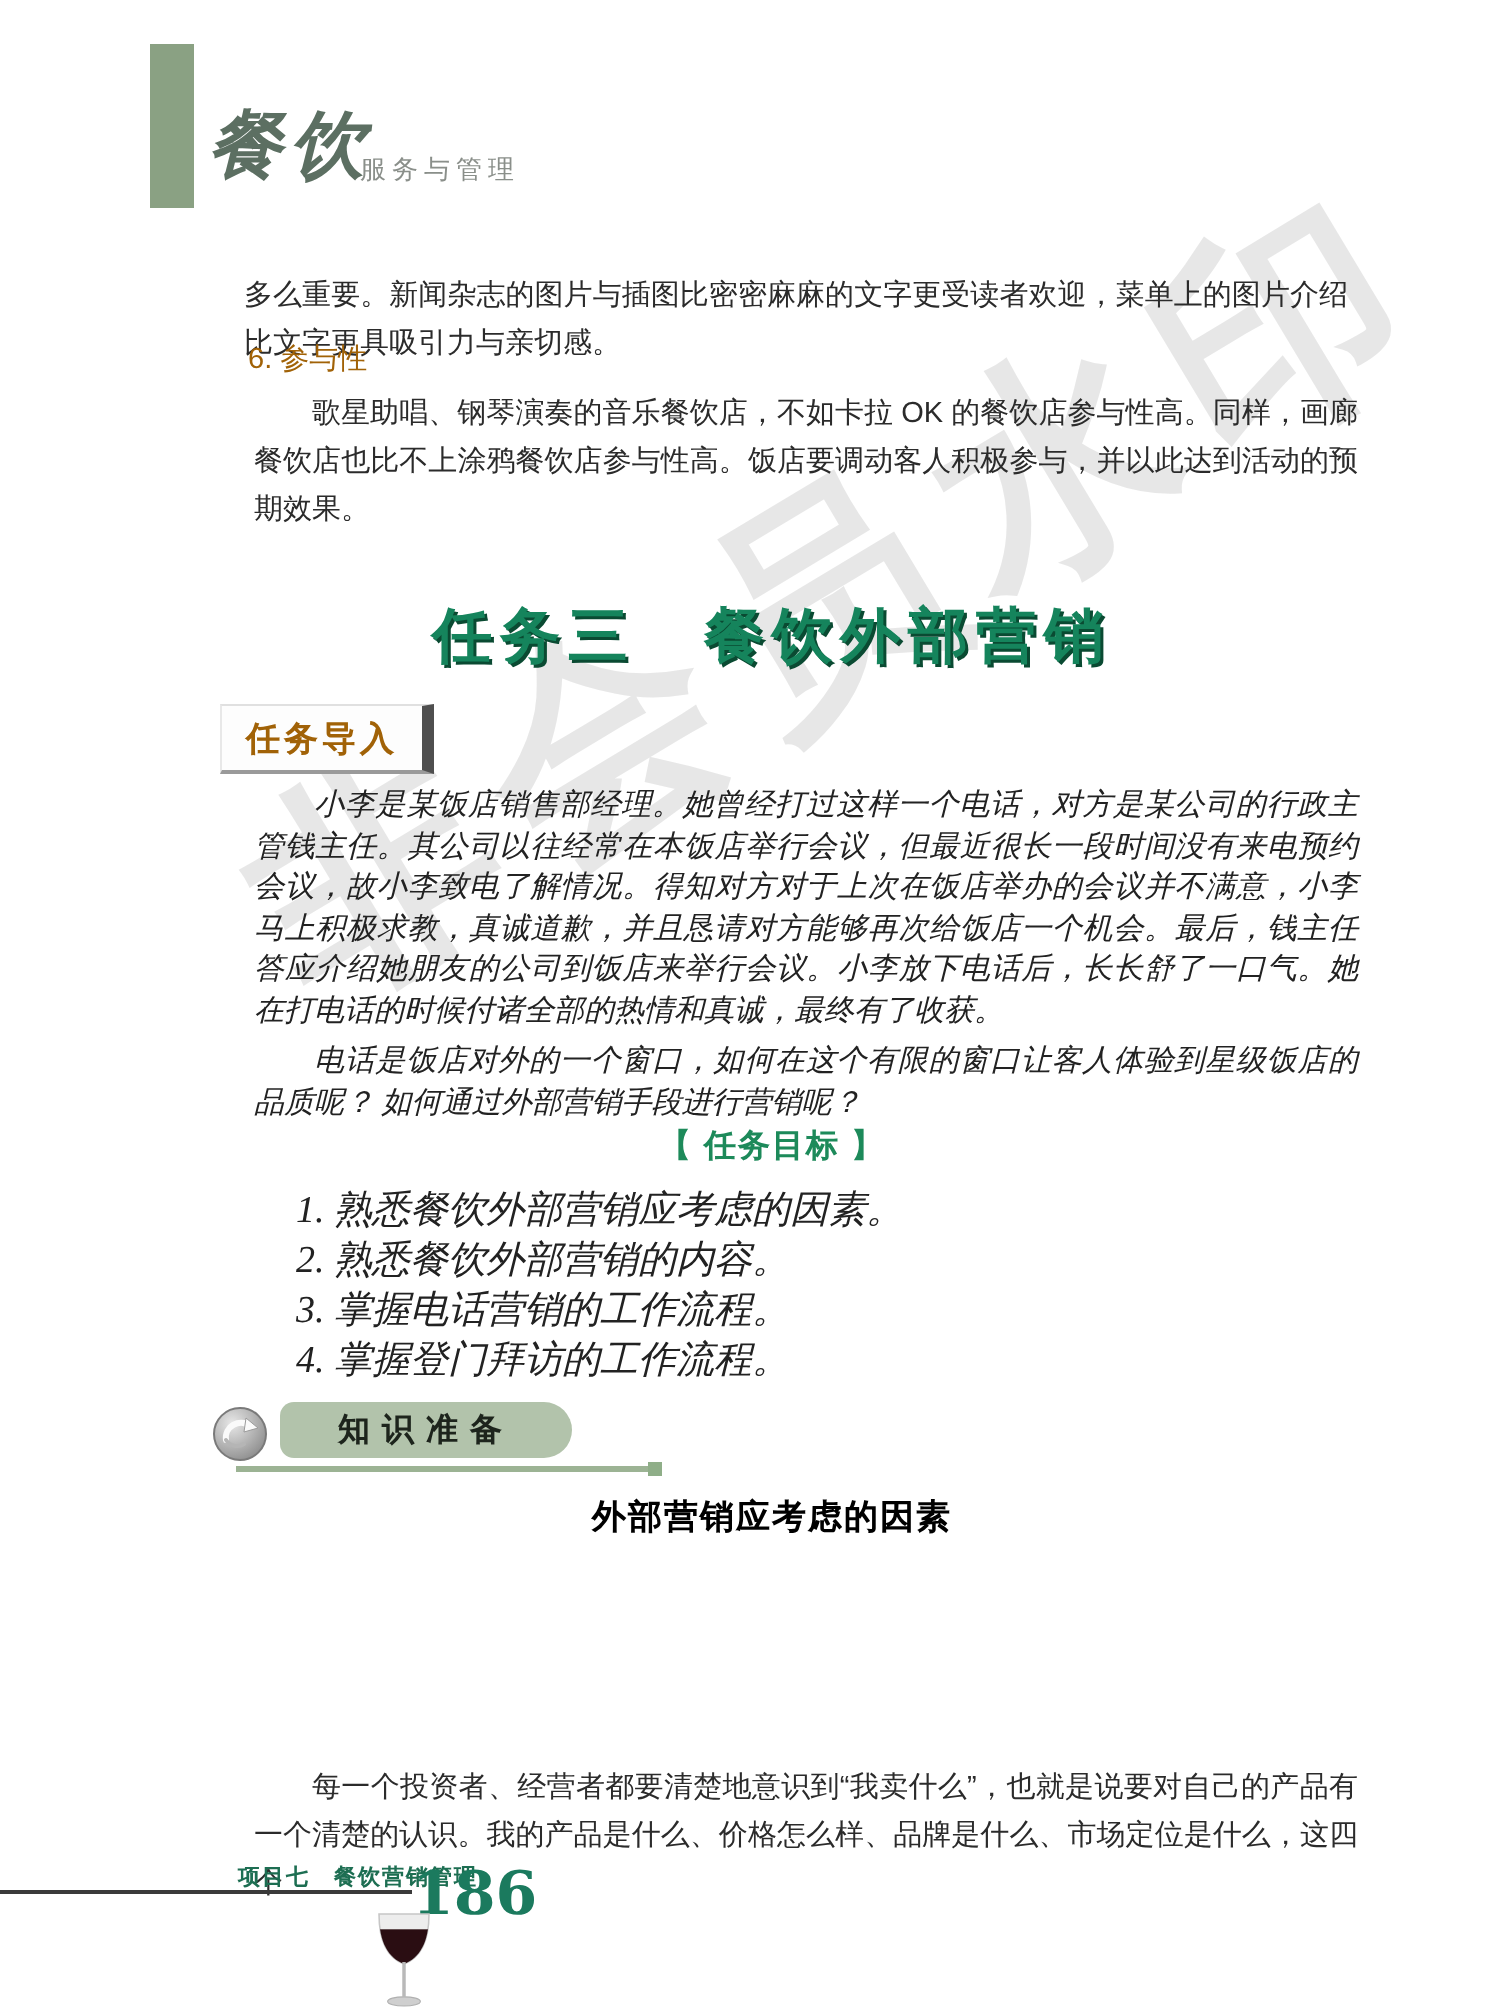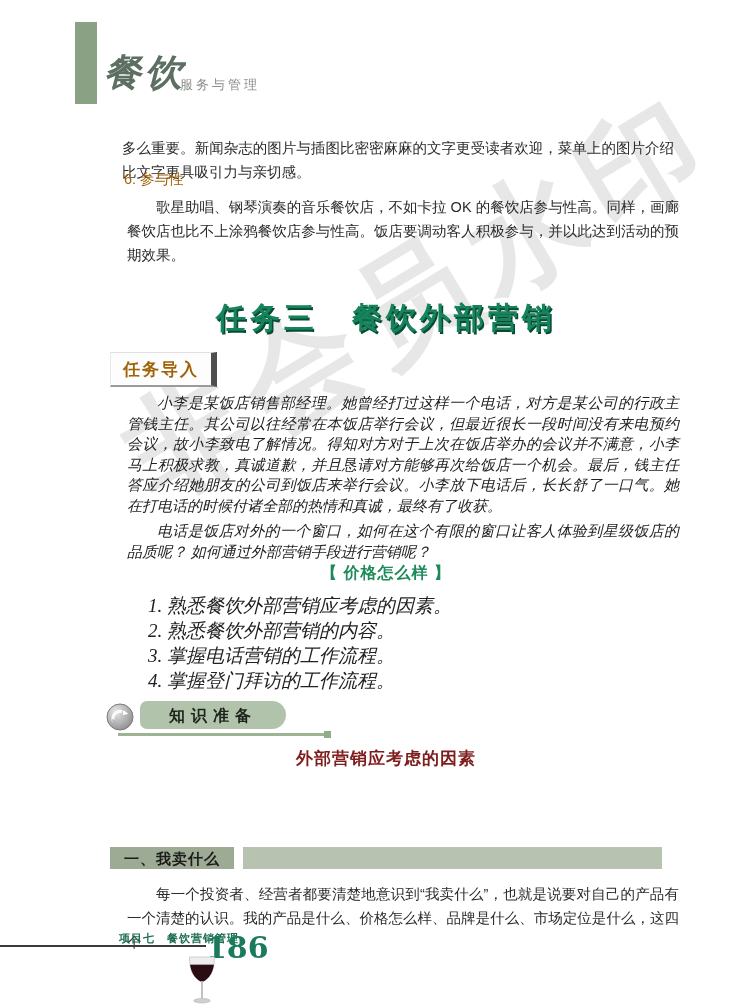--- a/index.html
+++ b/index.html
@@ -41,21 +41,21 @@
   
   .kb-wrap{position:absolute;left:106px;top:701px;height:40px;}
   .kb-icon{position:absolute;left:0;top:2px;width:28px;height:28px;}
   .kb-pill{position:absolute;left:34px;top:0;width:146px;height:28px;background:#b2c3ab;
     border-radius:8px 16px 16px 8px;color:#1d241c;font-size:16px;font-weight:bold;
     letter-spacing:6px;text-align:center;line-height:29px;}
   .kb-line{position:absolute;left:12px;top:32px;width:206px;height:3px;background:#9cb394;}
   .kb-square{position:absolute;left:218px;top:30px;width:7px;height:7px;background:#8fae88;}
 
   .k-heading{position:absolute;left:110px;top:747px;width:552px;text-align:center;
-    font-size:17px;font-weight:bold;color:#7f1d1d;letter-spacing:1px;}
+    font-size:17px;font-weight:bold;color:#000000;letter-spacing:1px;}
 
   
   .sec-bar{position:absolute;left:110px;top:847px;width:552px;height:22px;display:flex;}
   .sec-bar-title{background:#9dab94;color:#1c1c1c;font-size:15px;font-weight:bold;
     padding:1px 14px 0 14px;line-height:22px;letter-spacing:1px;}
   .sec-bar-rest{flex:1;background:#b8c2b0;margin-left:9px;}
 
   
   .watermark{position:absolute;left:96px;top:400px;z-index:0;white-space:nowrap;
     font-size:118px;font-weight:bold;color:rgba(175,175,175,0.30);
@@ -87,21 +87,21 @@
 
   <div class="tblock indent above" style="top:195px;">歌星助唱、钢琴演奏的音乐餐饮店，不如卡拉 OK 的餐饮店参与性高。同样，画廊餐饮店也比不上涂鸦餐饮店参与性高。饭店要调动客人积极参与，并以此达到活动的预期效果。</div>
 
   <div class="task-title above">任务三　餐饮外部营销</div>
 
   <div class="intro-box above">任务导入</div>
 
   <div class="tblock kai indent above" style="top:393px;">小李是某饭店销售部经理。她曾经打过这样一个电话，对方是某公司的行政主管钱主任。其公司以往经常在本饭店举行会议，但最近很长一段时间没有来电预约会议，故小李致电了解情况。得知对方对于上次在饭店举办的会议并不满意，小李马上积极求教，真诚道歉，并且恳请对方能够再次给饭店一个机会。最后，钱主任答应介绍她朋友的公司到饭店来举行会议。小李放下电话后，长长舒了一口气。她在打电话的时候付诸全部的热情和真诚，最终有了收获。</div>
   <div class="tblock kai indent above" style="top:521px;">电话是饭店对外的一个窗口，如何在这个有限的窗口让客人体验到星级饭店的品质呢？ 如何通过外部营销手段进行营销呢？</div>
 
-  <div class="goal-label above">【 价格怎么样 】</div>
+  <div class="goal-label above">【 任务目标 】</div>
   <div class="goal-list above">
     <div class="goal-item">1. 熟悉餐饮外部营销应考虑的因素。</div>
     <div class="goal-item">2. 熟悉餐饮外部营销的内容。</div>
     <div class="goal-item">3. 掌握电话营销的工作流程。</div>
     <div class="goal-item">4. 掌握登门拜访的工作流程。</div>
   </div>
 
   <div class="kb-wrap above">
     <svg class="kb-icon" viewBox="0 0 28 28">
       <defs>
@@ -115,24 +115,20 @@
       <polygon points="17,6 23,11 16,13" fill="#fafafa" stroke="#9a9a9a" stroke-width="0.5"></polygon>
       <path d="M7 17 C9 20, 13 21, 16 19" fill="none" stroke="#b5b5b5" stroke-width="2" stroke-linecap="round"></path>
     </svg>
     <div class="kb-pill">知识准备</div>
     <div class="kb-line"></div>
     <div class="kb-square"></div>
   </div>
 
   <div class="k-heading above">外部营销应考虑的因素</div>
 
-  <div class="sec-bar above">
-    <div class="sec-bar-title">一、我卖什么</div>
-    <div class="sec-bar-rest"></div>
-  </div>
   <div class="tblock indent above" style="top:882px;">每一个投资者、经营者都要清楚地意识到“我卖什么”，也就是说要对自己的产品有一个清楚的认识。我的产品是什么、价格怎么样、品牌是什么、市场定位是什么，这四个</div>
 
   <div class="foot-chapter above">项目七　餐饮营销管理</div>
   <div class="foot-rule above"></div>
   <div class="foot-num above">186</div>
   <svg class="wine above" viewBox="0 0 36 52">
     <defs>
       <clipPath id="bowlclip">
         <path d="M5 1 L31 1 C31 16 26 24 18 27 C10 24 5 16 5 1 Z"></path>
       </clipPath>

